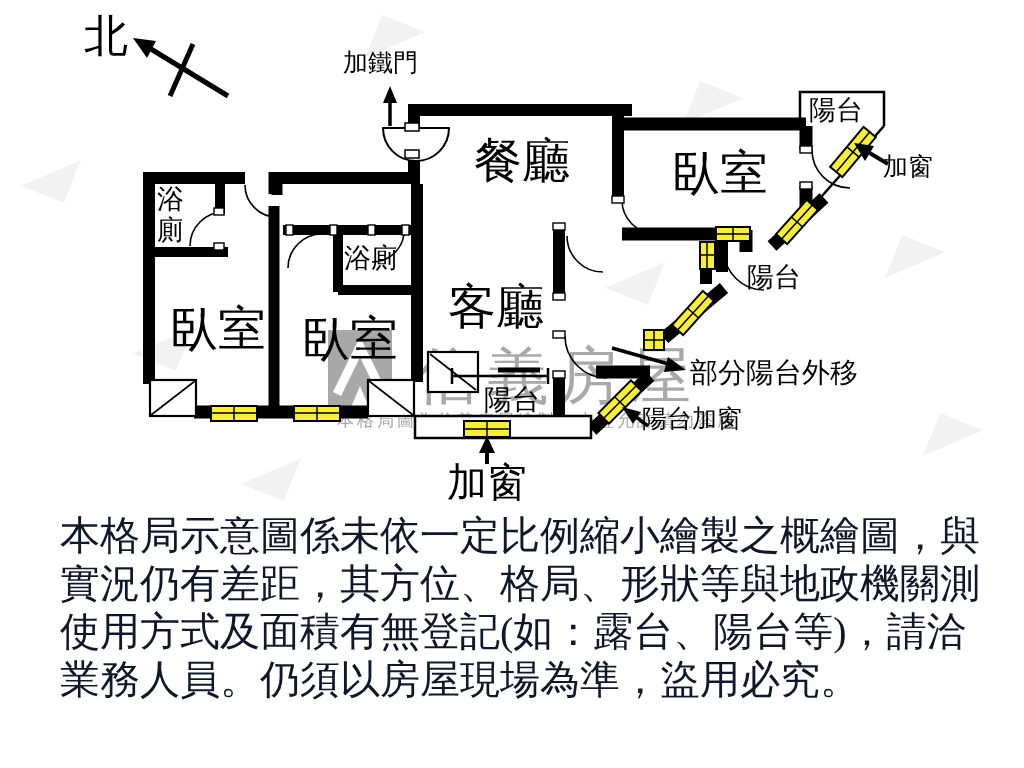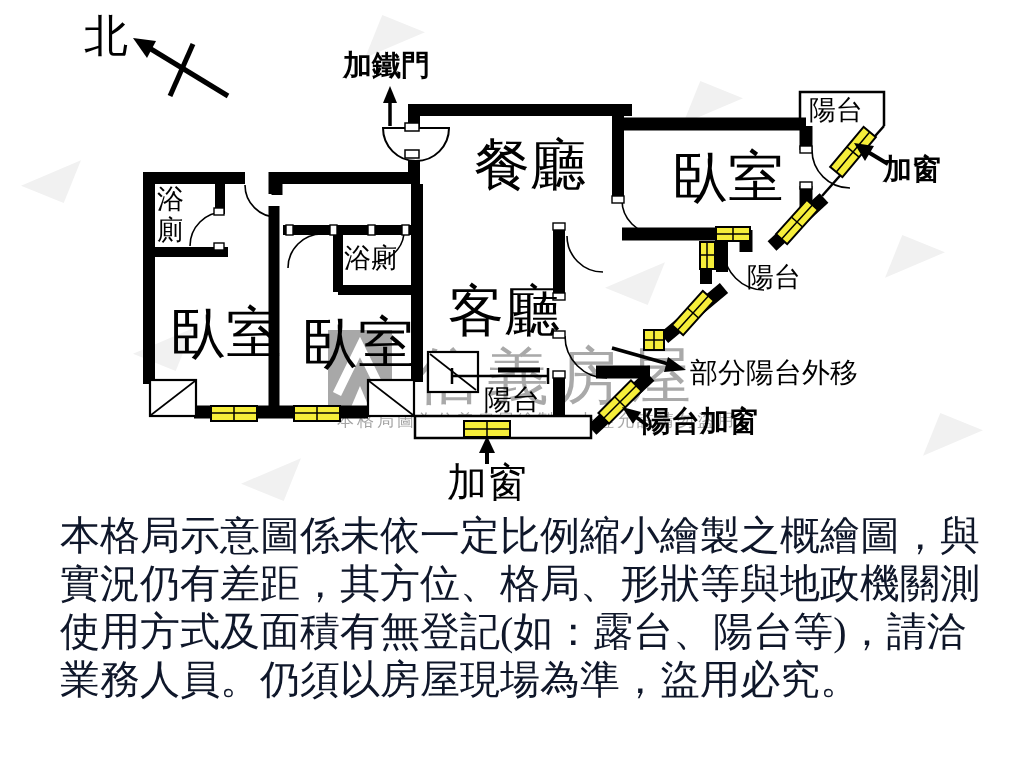--- a/index.html
+++ b/index.html
@@ -4,23 +4,23 @@
 <style>
   html,body{margin:0;padding:0;}
   body{width:1024px;height:768px;background:#ffffff;position:relative;overflow:hidden;
        font-family:"Liberation Serif","DejaVu Serif",serif;}
   #stage{position:absolute;left:0;top:0;width:1024px;height:768px;}
   
   .bgmark{position:absolute;width:0;height:0;border-left:46px solid transparent;
           border-bottom:46px solid #f1f1f1;}
   
   .lbl{position:absolute;color:#000;white-space:nowrap;line-height:1.05;z-index:30;}
-  .room{font-size:56px;}
+  .room{font-size:48px;}
   .small{font-size:27px;}
-  .anno{font-size:29px;font-weight:bold;}
+  .anno{font-size:25px;}
   .vert{white-space:normal;width:30px;line-height:1.15;}
   
   .wm-brand{position:absolute;left:416px;top:334px;font-size:62px;letter-spacing:9px;
             color:#a9a9a9;z-index:5;white-space:nowrap;}
   .wm-notice{position:absolute;left:337px;top:409px;font-size:17px;letter-spacing:3px;
              color:#a5a5a5;z-index:5;white-space:nowrap;}
   #logo{position:absolute;left:328px;top:330px;z-index:4;}
   #plan-svg{position:absolute;left:0;top:0;z-index:20;}
   
   #disclaimer{position:absolute;left:60px;top:512px;width:950px;z-index:30;color:#0f172a;}

